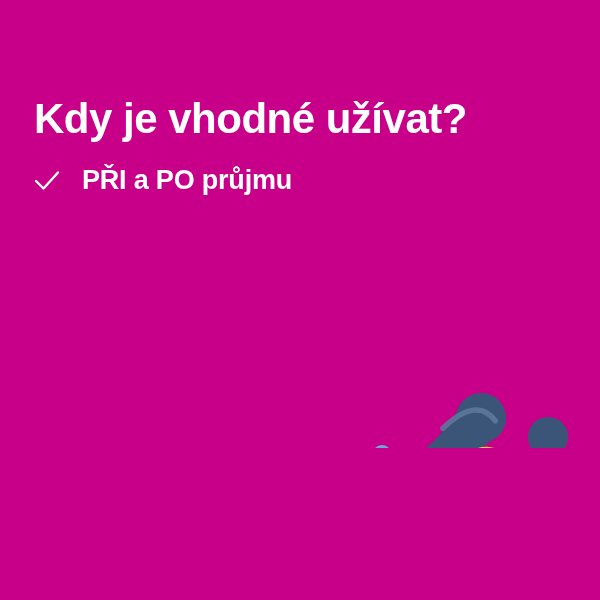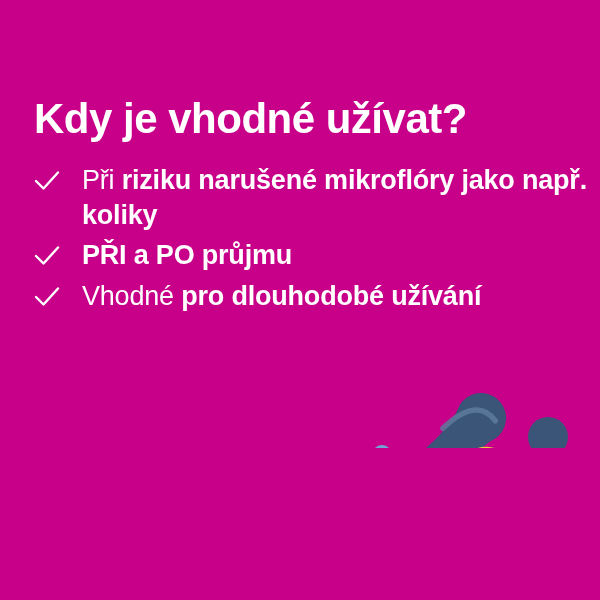--- a/index.html
+++ b/index.html
@@ -89,37 +89,21 @@
 
   <h1 id="heading">Kdy je vhodné užívat?</h1>
 
   <ul id="list">
       <li class="list-item">
         <span class="check-icon">
           <svg width="26" height="22" viewBox="0 0 26 22">
             <path d="M2 11 L9.5 18.5 L24 2.5" fill="none" stroke="#FFFFFF" stroke-width="2.4" stroke-linecap="round" stroke-linejoin="round"></path>
           </svg>
         </span>
-        <span class="item-text">Při <span class="b">riziku narušené mikroflóry jako např. koliky</span></span>
-      </li>
-      <li class="list-item">
-        <span class="check-icon">
-          <svg width="26" height="22" viewBox="0 0 26 22">
-            <path d="M2 11 L9.5 18.5 L24 2.5" fill="none" stroke="#FFFFFF" stroke-width="2.4" stroke-linecap="round" stroke-linejoin="round"></path>
-          </svg>
-        </span>
         <span class="item-text all-bold"><span class="b">PŘI a PO průjmu</span></span>
-      </li>
-      <li class="list-item">
-        <span class="check-icon">
-          <svg width="26" height="22" viewBox="0 0 26 22">
-            <path d="M2 11 L9.5 18.5 L24 2.5" fill="none" stroke="#FFFFFF" stroke-width="2.4" stroke-linecap="round" stroke-linejoin="round"></path>
-          </svg>
-        </span>
-        <span class="item-text">Vhodné <span class="b">pro dlouhodobé užívání</span></span>
       </li>
     </ul>
 
   <svg id="bugs" viewBox="0 0 600 600" xmlns="http://www.w3.org/2000/svg">
       <g transform="translate(455,447) rotate(-48)">
         <path d="M -39 -25 Q 0 -13.750000000000002 39 -25 L 39 25 Q 0 13.750000000000002 -39 25 Z" fill="#3B5578"></path>
         <circle cx="-39" cy="0" r="25" fill="#3B5578"></circle>
         <circle cx="39" cy="0" r="25" fill="#3B5578"></circle>
         <path d="M 5.85 -21.5 Q 52.75 -18 46.5 12.5" fill="none" stroke="#5E7A9C" stroke-width="5.5" stroke-linecap="round" opacity="0.85"></path>
         <path d="M -46.5 -11.25 Q -54 17.5 -9.75 22" fill="none" stroke="#5E7A9C" stroke-width="5" stroke-linecap="round" opacity="0.70"></path>

